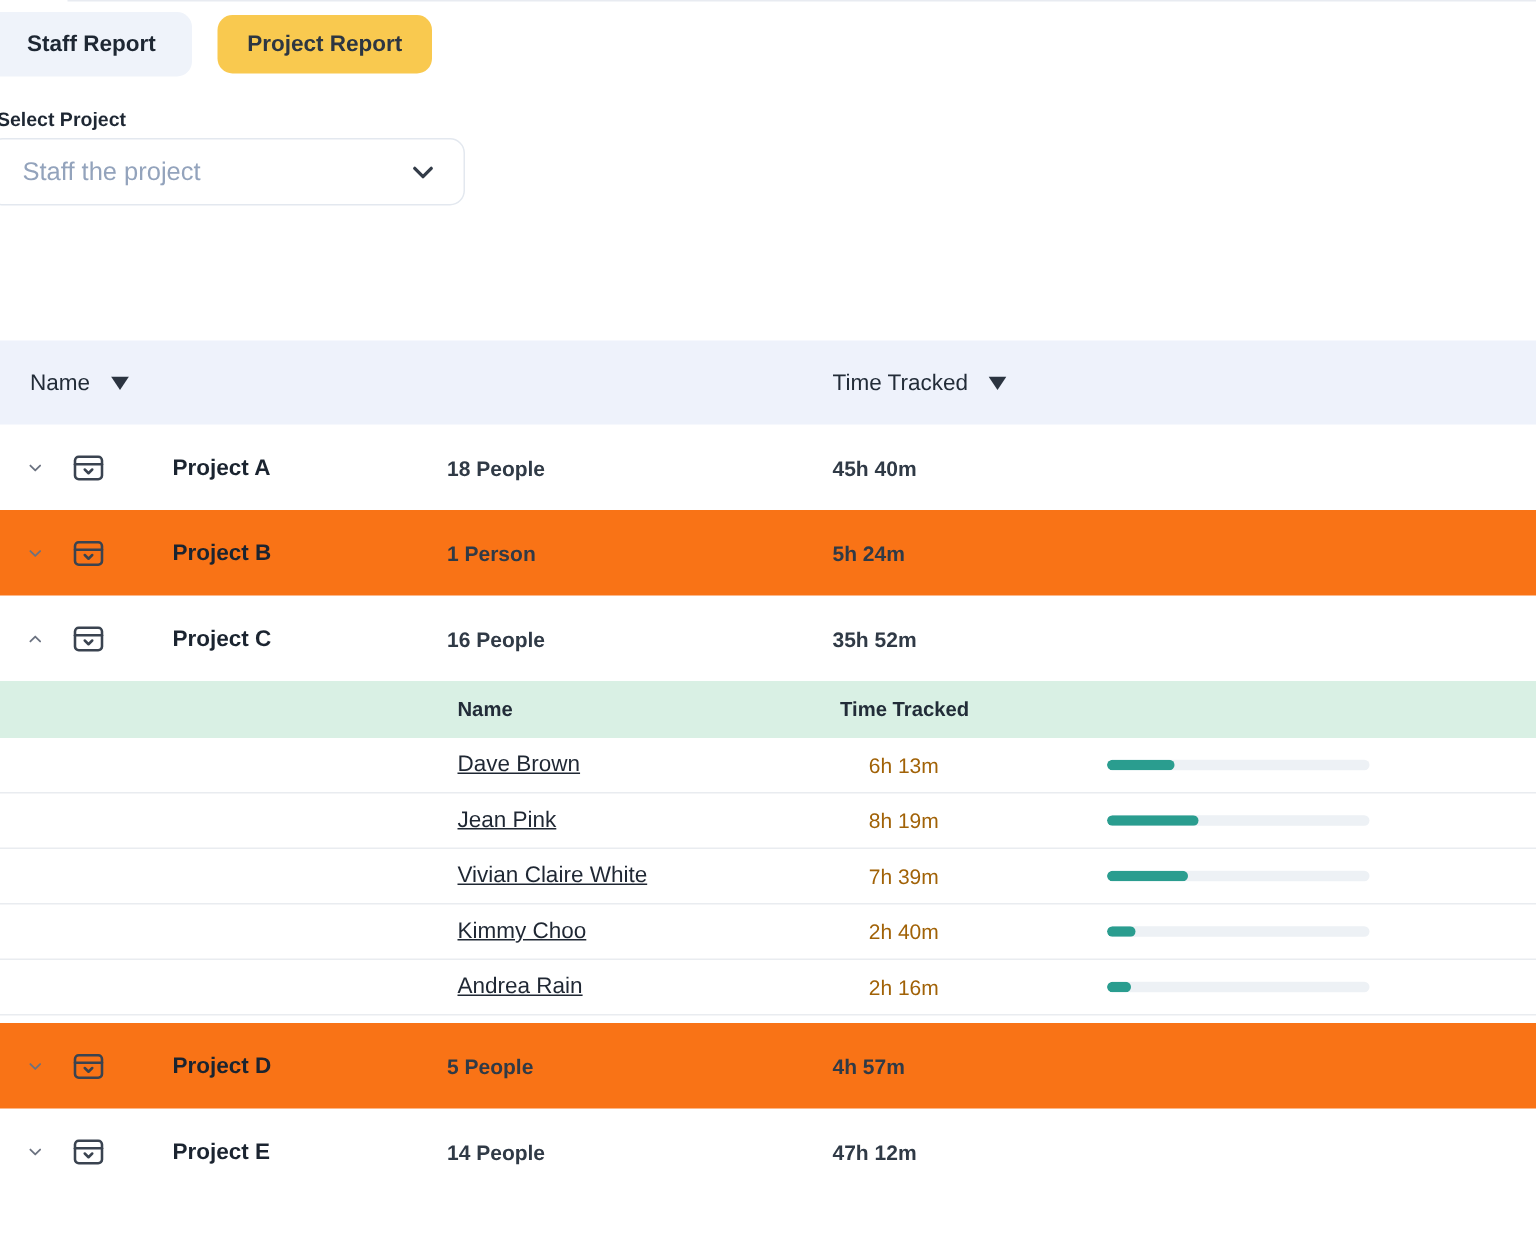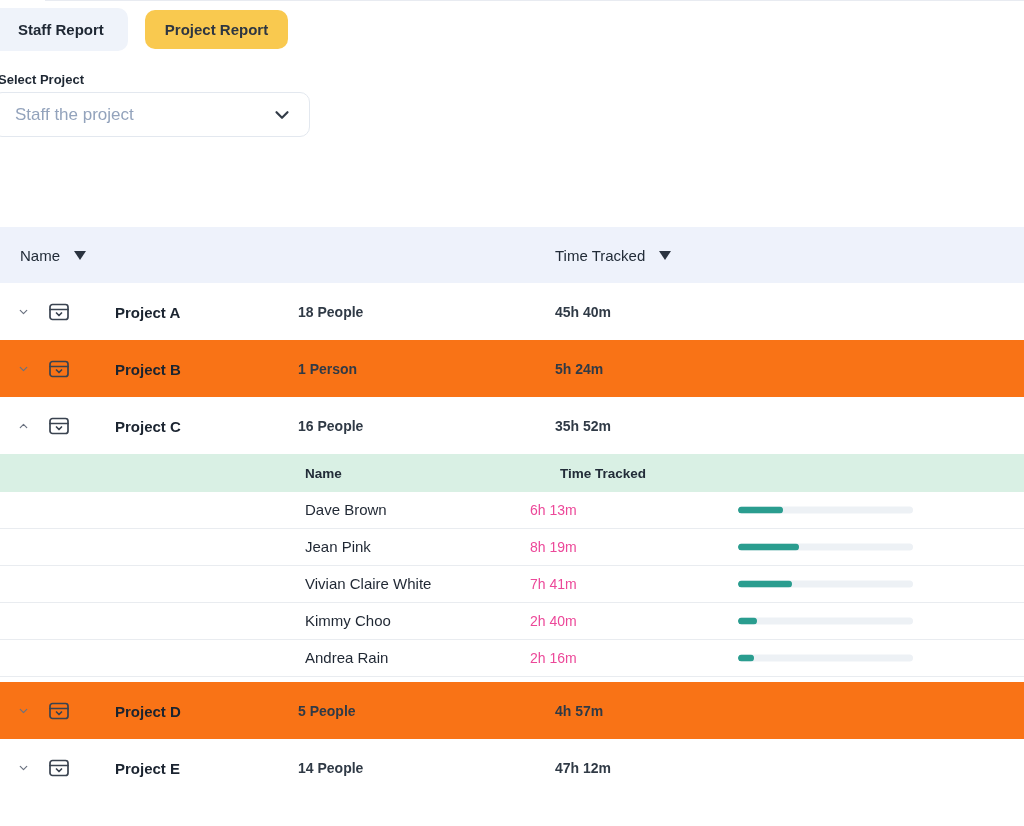--- a/index.html
+++ b/index.html
@@ -46,23 +46,23 @@
 
   
   .sub-head { height:38px; background:#d9f0e4; position:relative; }
   .sub-th { position:absolute; top:50%; transform:translateY(-50%);
     font-size:13.5px; font-weight:700; color:#222c38; }
   .sub-th-name { left:305px; } .sub-th-time { left:560px; }
 
   .srow { position:relative; min-height:37px; border-bottom:1px solid #e9ecf0; }
   .srow:first-of-type { border-top:1px solid #eef0f3; }
   .sname { position:absolute; left:305px; top:50%; transform:translateY(-50%);
-    width:152px; font-size:15px; color:#1f2733; line-height:1.2; }
+    width:152px; font-size:15px; color:#1f2733; line-height:1.2;text-decoration:underline; }
   .stime { position:absolute; left:530px; top:50%; transform:translateY(-50%);
-    width:145px; font-size:14px; color:#ec4899; }
+    width:145px; text-align:center; font-size:14px; color:#a16207; }
   .sbar { position:absolute; left:738px; top:50%; transform:translateY(-50%);
     width:175px; height:7px; background:#edf1f5; border-radius:4px; overflow:hidden; }
   .sfill { height:100%; background:#2a9d8f; border-radius:4px; }
 
   .sub-gap { height:5px; background:#ffffff; }
 
   svg { display:block; }
 </style>
 </head>
 <body>
@@ -175,21 +175,21 @@
     </div>
     <div class="srow">
       <span class="sname">Jean Pink</span>
       <span class="stime">8h 19m</span>
       <span class="sbar">
           <span class="sfill" style="display: block; width: 34.7%;"></span>
         </span>
     </div>
     <div class="srow">
       <span class="sname">Vivian Claire White</span>
-      <span class="stime">7h 41m</span>
+      <span class="stime">7h 39m</span>
       <span class="sbar">
           <span class="sfill" style="display: block; width: 30.7%;"></span>
         </span>
     </div>
     <div class="srow">
       <span class="sname">Kimmy Choo</span>
       <span class="stime">2h 40m</span>
       <span class="sbar">
           <span class="sfill" style="display: block; width: 11.1%;"></span>
         </span>

